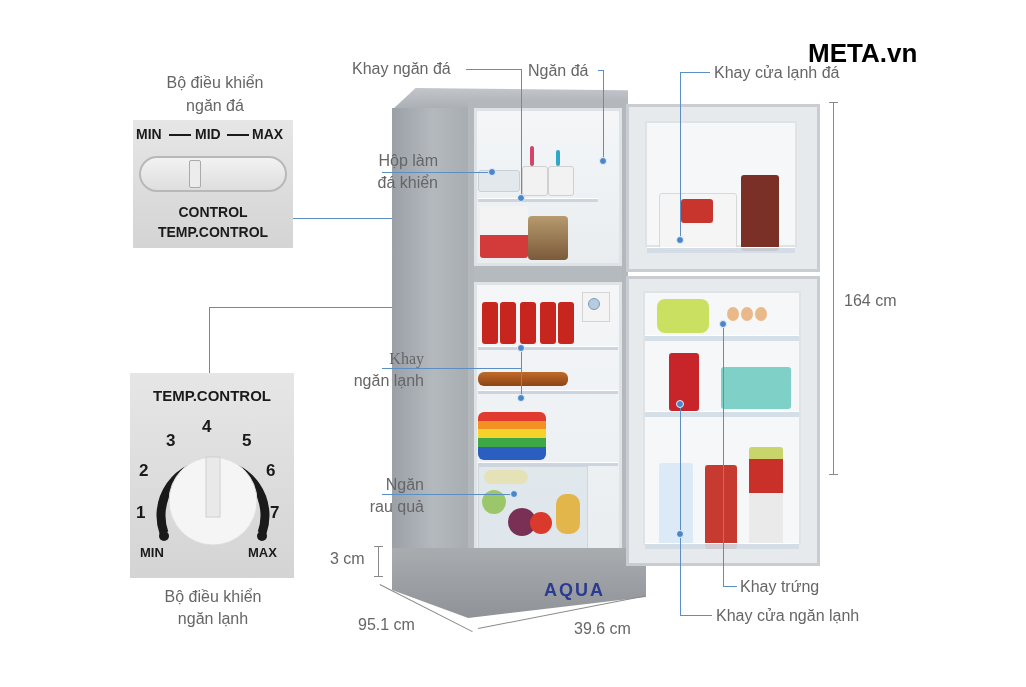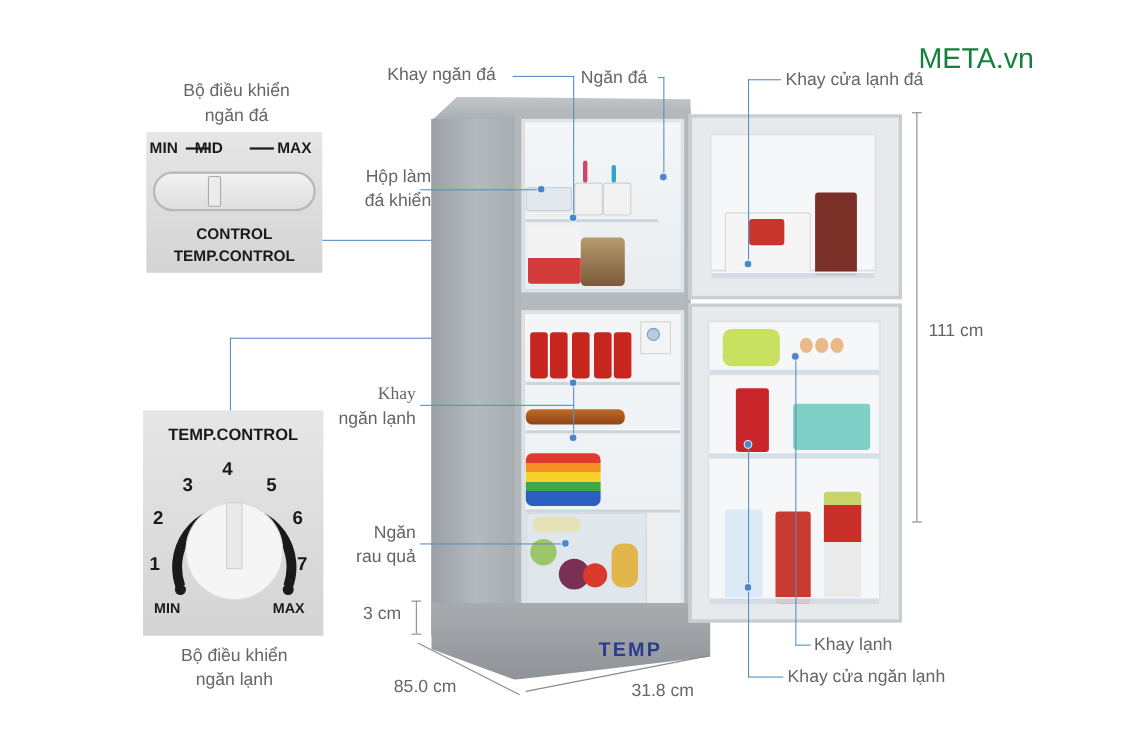--- a/index.html
+++ b/index.html
@@ -1,27 +1,27 @@
 <!DOCTYPE html>
 <html><head>
 <meta charset="utf-8">
 <style>
   * { box-sizing: border-box; margin: 0; padding: 0; }
   html, body { width: 1026px; height: 687px; background: #ffffff; overflow: hidden; }
   body { position: relative; font-family: "Liberation Sans", "DejaVu Sans", sans-serif; }
   .abs { position: absolute; }
   .label { position: absolute; color: #666666; font-size: 16px; line-height: 22px; white-space: nowrap; }
-  .label.right { text-align: right; }
+  .label.right { text-align: right; margin-left: 46px; }
   .label.center { text-align: center; }
   .line { position: absolute; background: #5b8fc4; }
   .dot { position: absolute; width: 8px; height: 8px; border-radius: 50%; background: #4a86c8; border: 1px solid #e8f0fa; }
   .dim { position: absolute; background: #8a8a8a; }
 
   
-  .watermark { position: absolute; left: 835px; top: 38px; font-size: 26px; font-weight: normal; color: #15803d; letter-spacing: 0px; }
+  .watermark { position: absolute; left: 808px; top: 38px; font-size: 26px; font-weight: bold; color: #000000; letter-spacing: 0px; }
 
   
   .panel { position: absolute; background: linear-gradient(180deg, #e6e6e6 0%, #d4d4d4 100%); }
   .panel-text { position: absolute; font-weight: bold; color: #1a1a1a; white-space: nowrap; }
   .slider-track { position: absolute; border: 2px solid #b8b8b8; border-radius: 20px; background: linear-gradient(180deg,#f2f2f2,#dedede); }
   .slider-knob { position: absolute; width: 12px; border: 1px solid #aaa; background: #ececec; border-radius: 2px; }
 
   
   .body-side { position: absolute; background: linear-gradient(90deg, #9aa0a6 0%, #b4b9be 50%, #a6abb0 100%); }
   .frame { position: absolute; background: #b3b8bd; }
@@ -38,21 +38,21 @@
 <body>
 
 <div class="watermark">META.vn</div>
 
 <div class="label center" style="left:140px; top:72px; width:150px;">Bộ điều khiển</div>
 <div class="label center" style="left:140px; top:95px; width:150px;">ngăn đá</div>
 
 <div class="panel" style="left:133px; top:120px; width:160px; height:128px;">
   <div class="panel-text" style="left:3px; top:6px; font-size:14px;">MIN</div>
   <div class="abs" style="left:36px; top:14px; width:22px; height:2px; background:#1a1a1a;"></div>
-  <div class="panel-text" style="left:44px; top:6px; font-size:14px;">MID</div>
+  <div class="panel-text" style="left:62px; top:6px; font-size:14px;">MID</div>
   <div class="abs" style="left:94px; top:14px; width:22px; height:2px; background:#1a1a1a;"></div>
   <div class="panel-text" style="left:119px; top:6px; font-size:14px;">MAX</div>
   <div class="slider-track" style="left:6px; top:36px; width:148px; height:36px;">
     <div class="slider-knob" style="left:48px; top:2px; height:28px;"></div>
   </div>
   <div class="panel-text" style="left:0; width:160px; text-align:center; top:84px; font-size:14px;">CONTROL</div>
   <div class="panel-text" style="left:0; width:160px; text-align:center; top:104px; font-size:14px;">TEMP.CONTROL</div>
 </div>
 
 <div class="line" style="left:293px; top:218px; width:200px; height:1px;"></div>
@@ -125,21 +125,21 @@
   <div class="shelf" style="left:478px; top:462px; width:140px;"></div>
 
   <div class="abs" style="left:478px; top:466px; width:110px; height:90px; background:rgba(220,228,234,0.7); border:1px solid #d0d6dc;"></div>
   <div class="item" style="left:484px; top:470px; width:44px; height:14px; background:#e5e2b8; border-radius:7px;"></div>
   <div class="item" style="left:482px; top:490px; width:24px; height:24px; background:#9bc76a; border-radius:50%;"></div>
   <div class="item" style="left:508px; top:508px; width:28px; height:28px; background:#7a2f55; border-radius:50%;"></div>
   <div class="item" style="left:530px; top:512px; width:22px; height:22px; background:#d93a2c; border-radius:50%;"></div>
   <div class="item" style="left:556px; top:494px; width:24px; height:40px; background:#e2b64a; border-radius:10px;"></div>
 
   <div class="base" style="left:392px; top:548px; width:254px; height:70px; clip-path:polygon(0 0,100% 0,100% 70%,30% 100%,0 60%);"></div>
-  <div class="brand" style="left:544px; top:580px;">TEMP</div>
+  <div class="brand" style="left:544px; top:580px;">AQUA</div>
 
   <div class="door" style="left:626px; top:104px; width:194px; height:168px;">
     <div class="door-inner" style="left:16px; top:14px; width:152px; height:126px;"></div>
     <div class="item" style="left:30px; top:86px; width:78px; height:58px; background:#f5f5f5; border:1px solid #d8d8d8;"></div>
     <div class="item" style="left:52px; top:92px; width:32px; height:24px; background:#c8352c;"></div>
     <div class="item" style="left:112px; top:68px; width:38px; height:76px; background:#7a2f27;"></div>
     <div class="door-tray" style="left:18px; top:140px; width:148px;"></div>
   </div>
 
   <div class="door" style="left:626px; top:276px; width:194px; height:290px;">
@@ -184,38 +184,38 @@
 <div class="line" style="left:382px; top:368px; width:140px; height:1px;"></div>
 <div class="line" style="left:521px; top:346px; width:1px; height:52px;"></div>
 <div class="dot" style="left:517px; top:344px;"></div>
 <div class="dot" style="left:517px; top:394px;"></div>
 
 <div class="label right" style="left:290px; top:474px; width:88px;">Ngăn</div>
 <div class="label right" style="left:290px; top:496px; width:88px;text-align:right;">rau quả</div>
 <div class="line" style="left:382px; top:494px; width:130px; height:1px;"></div>
 <div class="dot" style="left:510px; top:490px;"></div>
 
-<div class="label" style="left:740px; top:576px;">Khay lạnh</div>
+<div class="label" style="left:740px; top:576px;">Khay trứng</div>
 <div class="line" style="left:723px; top:322px; width:1px; height:265px;"></div>
 <div class="line" style="left:723px; top:586px; width:14px; height:1px;"></div>
 <div class="dot" style="left:719px; top:320px;"></div>
 
 <div class="label" style="left:716px; top:605px;">Khay cửa ngăn lạnh</div>
 <div class="line" style="left:680px; top:402px; width:1px; height:214px;"></div>
 <div class="line" style="left:680px; top:615px; width:32px; height:1px;"></div>
 <div class="dot" style="left:676px; top:400px;"></div>
 <div class="dot" style="left:676px; top:530px;"></div>
 
 <div class="dim" style="left:833px; top:102px; width:1px; height:372px;"></div>
 <div class="dim" style="left:829px; top:102px; width:9px; height:1px;"></div>
 <div class="dim" style="left:829px; top:474px; width:9px; height:1px;"></div>
-<div class="label" style="left:844px; top:290px;">111 cm</div>
+<div class="label" style="left:844px; top:290px;">164 cm</div>
 
 <div class="dim" style="left:378px; top:546px; width:1px; height:30px;"></div>
 <div class="dim" style="left:374px; top:546px; width:9px; height:1px;"></div>
 <div class="dim" style="left:374px; top:576px; width:9px; height:1px;"></div>
 <div class="label" style="left:330px; top:548px;">3 cm</div>
 
 <div class="dim" style="left:380px; top:584px; width:104px; height:1px; transform-origin:0 0; transform:rotate(27deg);"></div>
-<div class="label" style="left:358px; top:614px;">85.0 cm</div>
+<div class="label" style="left:358px; top:614px;">95.1 cm</div>
 
 <div class="dim" style="left:478px; top:628px; width:170px; height:1px; transform-origin:0 0; transform:rotate(-11deg);"></div>
-<div class="label" style="left:574px; top:618px;">31.8 cm</div>
+<div class="label" style="left:574px; top:618px;">39.6 cm</div>
 
 </body></html>

